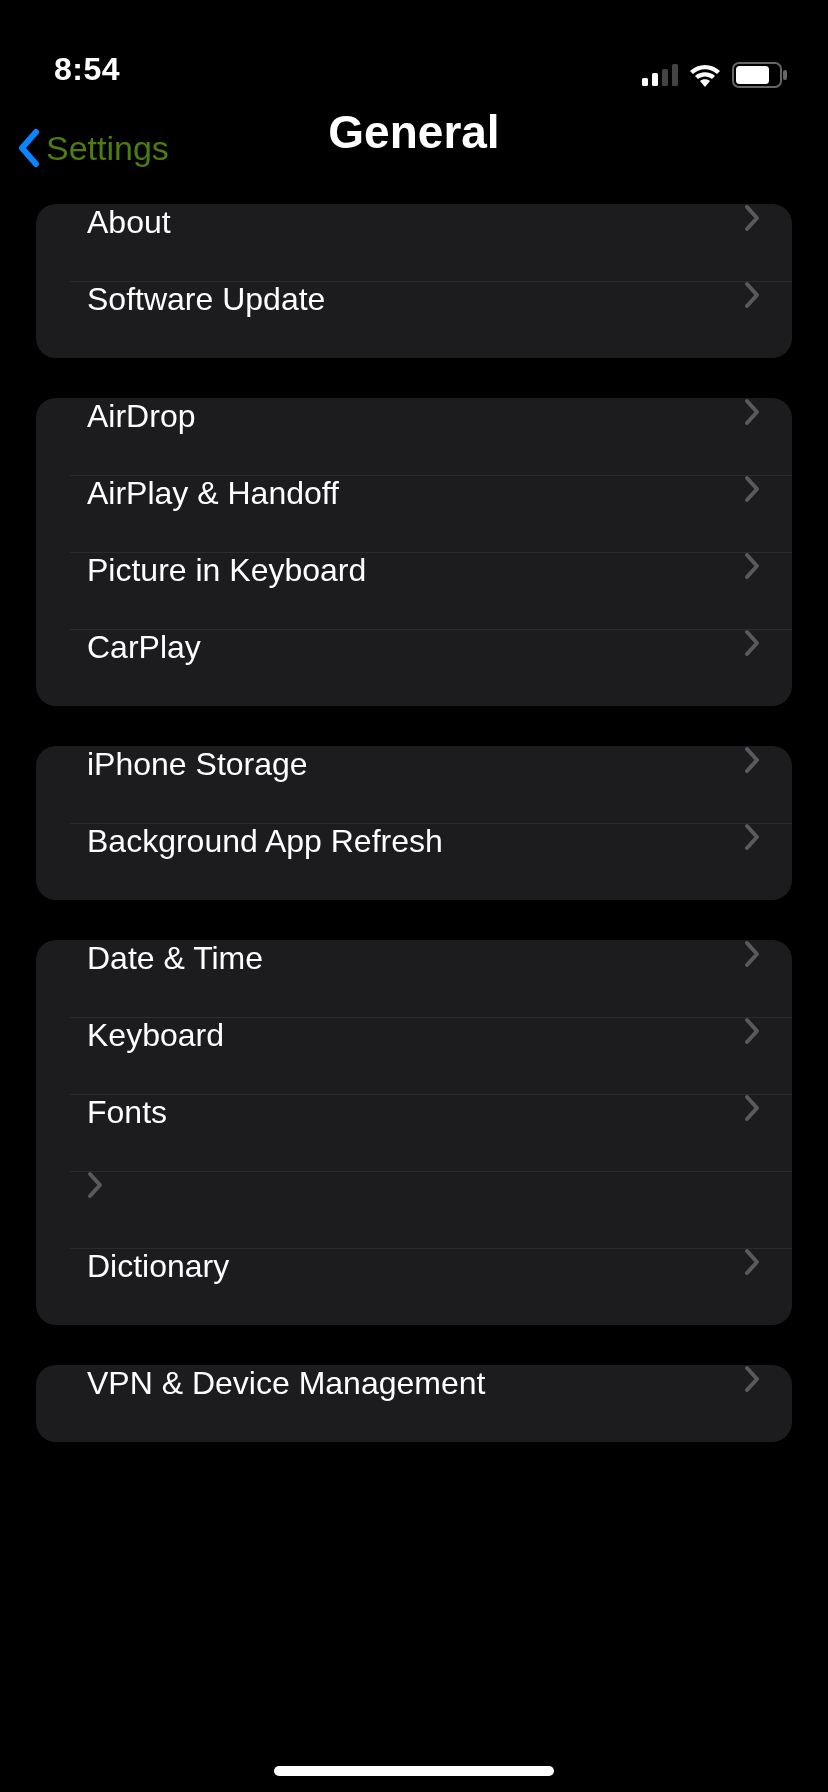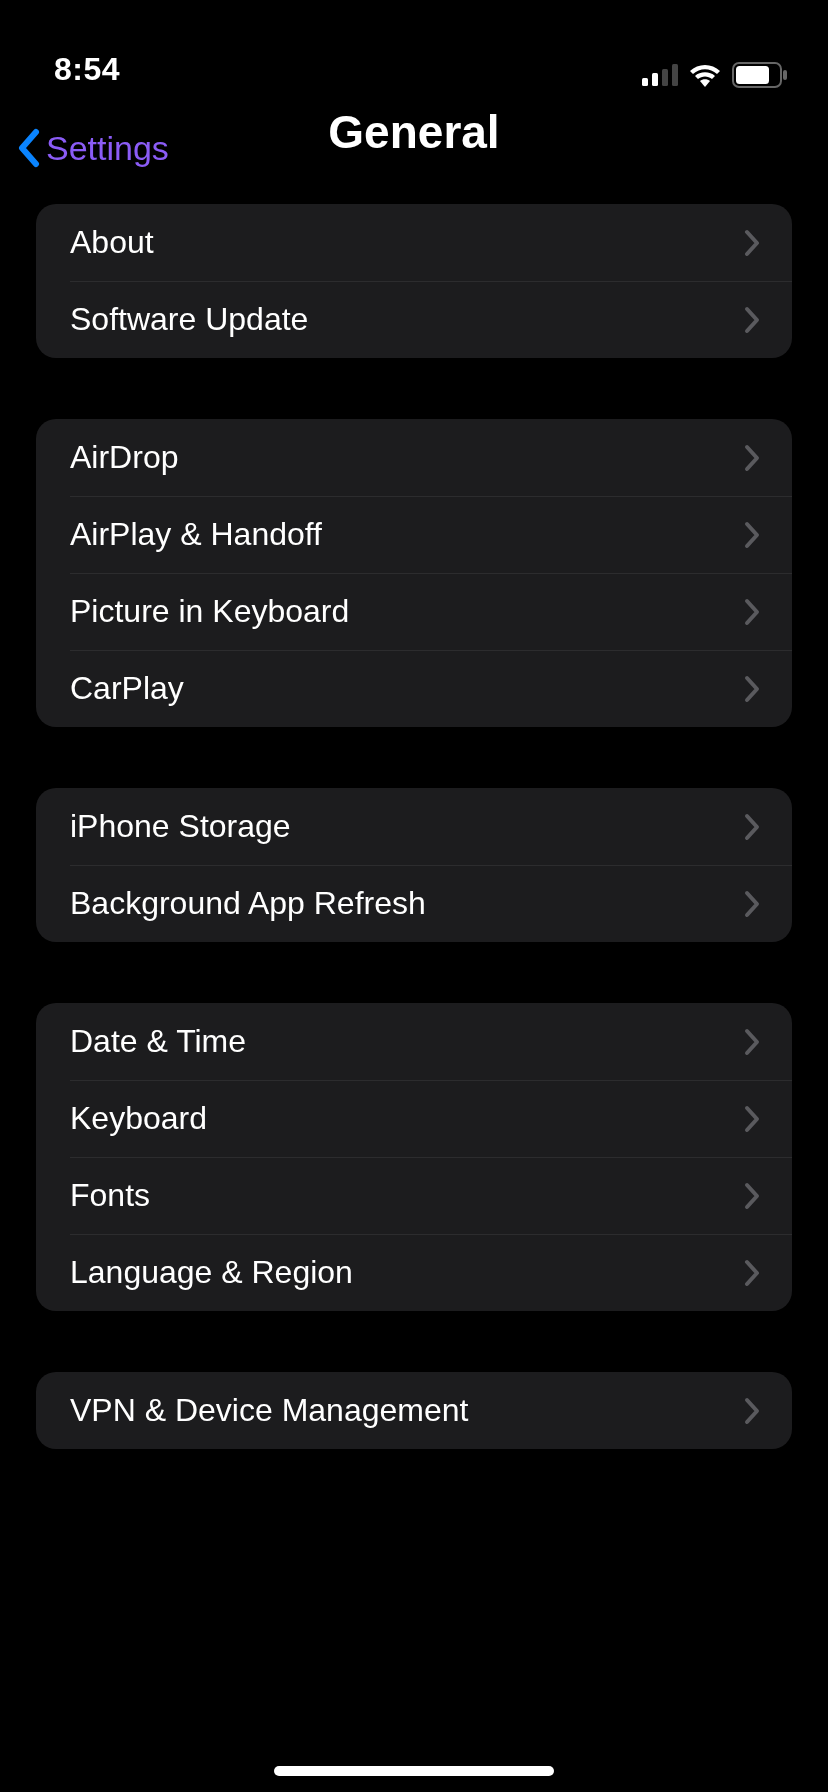--- a/index.html
+++ b/index.html
@@ -32,48 +32,47 @@
   .nav-bar {
     height: 88px;
     display: flex;
     align-items: center;
     position: relative;
     padding: 0 16px;
   }
   .back-btn {
     display: flex;
     align-items: center;
-    color: #8b5cf6;
+    color: #4d7c0f;
     font-size: 34px;
     gap: 4px;
     margin-top: 32px;
   }
   .nav-title {
     position: absolute;
     left: 50%;
     transform: translateX(-50%);
     font-size: 46px;
     font-weight: 600;
     color: #fff;
   }
   .content {
     padding: 0 36px;
   }
   .group {
     background: #1c1c1e;
     border-radius: 20px;
-    margin-top: 61px;
+    margin-top: 40px;
     overflow: hidden;
   }
   .group:first-child { margin-top: 28px; }
   .row {
     display: flex;
-    align-items: center;
     justify-content: space-between;
-    padding: 0 32px 0 34px;
+    padding: 0 32px 0 51px;
     height: 77px;
     position: relative;
   }
   .row + .row::before {
     content: "";
     position: absolute;
     left: 34px;
     right: 0;
     top: 0;
     height: 1px;
@@ -202,21 +201,26 @@
           <polyline points="3,3 13,14 3,25" fill="none" stroke="#5a5a5e" stroke-width="4" stroke-linecap="round" stroke-linejoin="round"></polyline>
         </svg>
       </div>
       <div class="row">
         <span class="row-label">Fonts</span>
         <svg class="chevron" width="16" height="28" viewBox="0 0 16 28">
           <polyline points="3,3 13,14 3,25" fill="none" stroke="#5a5a5e" stroke-width="4" stroke-linecap="round" stroke-linejoin="round"></polyline>
         </svg>
       </div>
       <div class="row">
-        <span class="row-label">Language &amp; Region</span>
+        <svg class="chevron" width="16" height="28" viewBox="0 0 16 28">
+          <polyline points="3,3 13,14 3,25" fill="none" stroke="#5a5a5e" stroke-width="4" stroke-linecap="round" stroke-linejoin="round"></polyline>
+        </svg>
+      </div>
+      <div class="row">
+        <span class="row-label">Dictionary</span>
         <svg class="chevron" width="16" height="28" viewBox="0 0 16 28">
           <polyline points="3,3 13,14 3,25" fill="none" stroke="#5a5a5e" stroke-width="4" stroke-linecap="round" stroke-linejoin="round"></polyline>
         </svg>
       </div>
     </div>
     <div class="group">
       <div class="row">
         <span class="row-label">VPN &amp; Device Management</span>
         <svg class="chevron" width="16" height="28" viewBox="0 0 16 28">
           <polyline points="3,3 13,14 3,25" fill="none" stroke="#5a5a5e" stroke-width="4" stroke-linecap="round" stroke-linejoin="round"></polyline>

